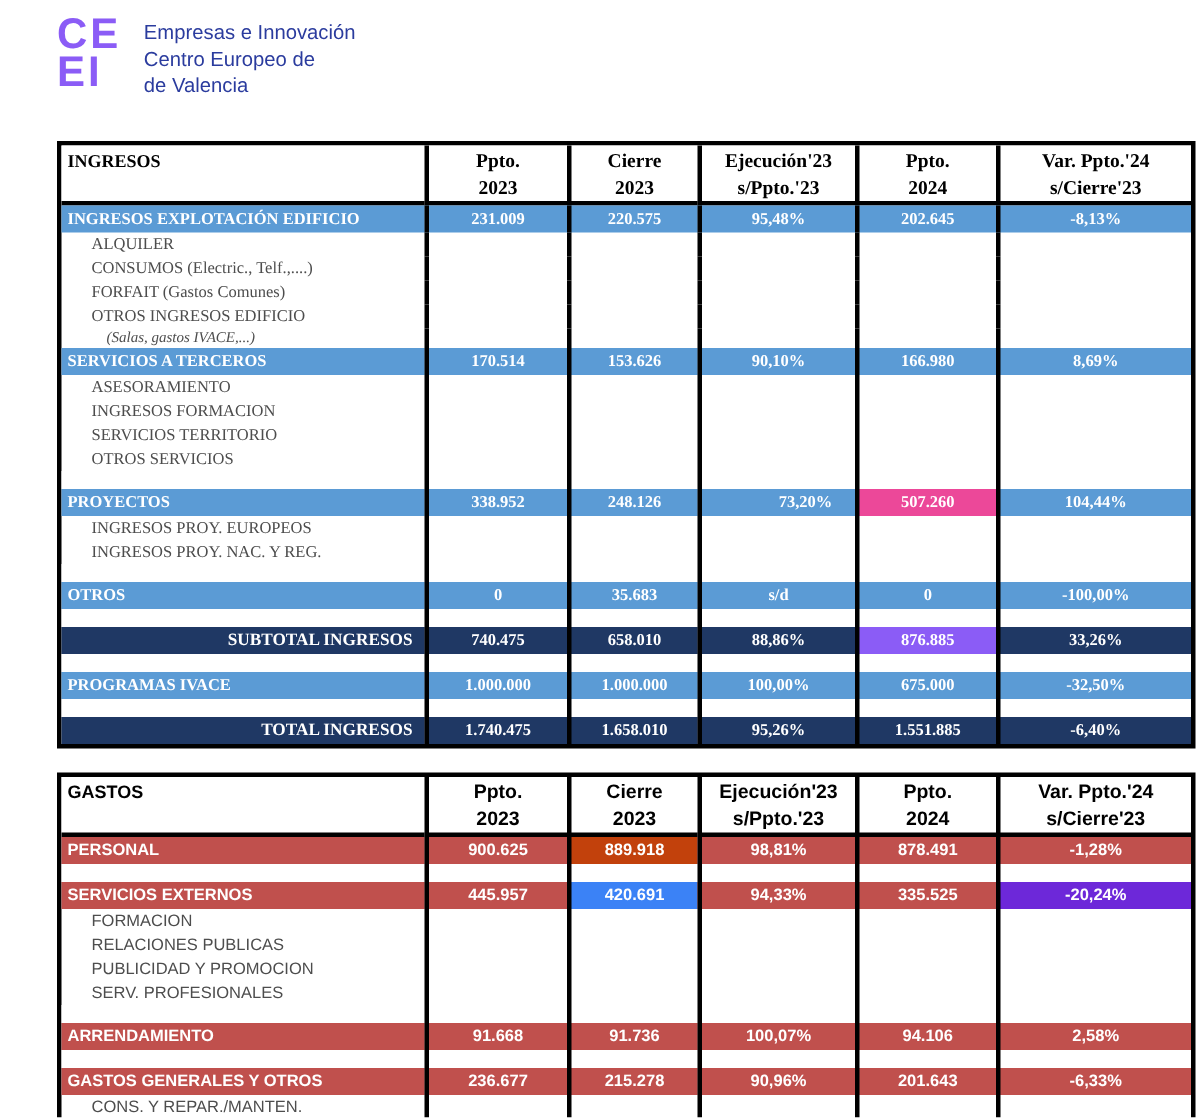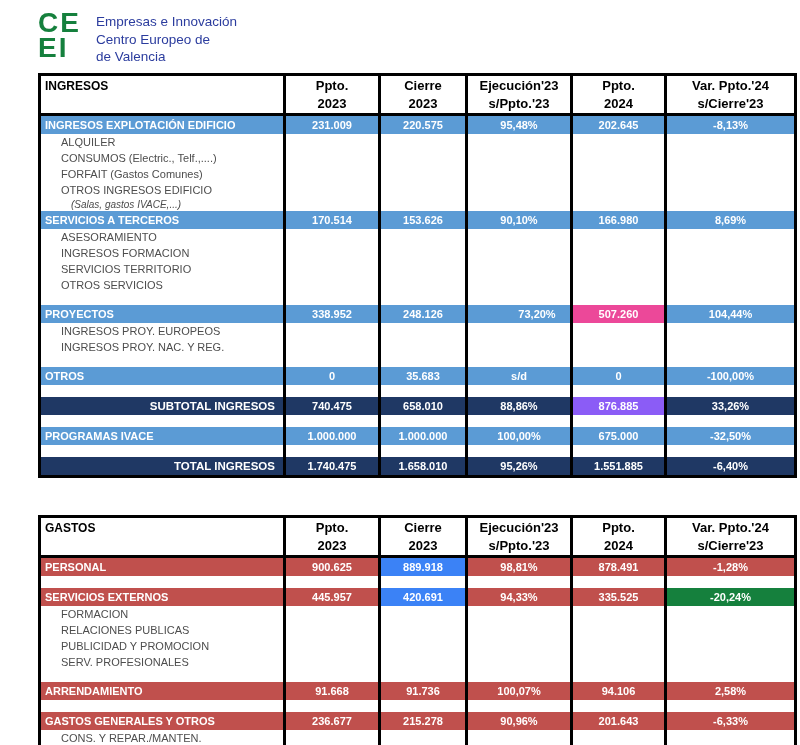--- a/index.html
+++ b/index.html
@@ -13,21 +13,21 @@
   .logo-mark { font-weight:800; font-size:28px; line-height:25px; letter-spacing:2px;
                transform:scaleY(1.02); }
   .logo-text { font-size:13.5px; line-height:17.5px; padding-top:3px; }
 
   
   .budget-table {
     position:absolute; display:grid;
     grid-template-columns:242px 95px 87px 105px 94px 130px;
     border:3px solid #000; background:#fff;
   }
-  #ingresos-table { left:38px; top:73px; }
+  #ingresos-table { left:38px; top:94px;font-family:Liberation Serif, serif; }
   #gastos-table   { left:38px; top:515px; }
 
   .cell { box-sizing:border-box; display:flex; align-items:center; overflow:hidden;
           white-space:nowrap; }
   .vline { border-left:3px solid #000; }
 
   .hdr { height:40px; border-bottom:3px solid #000; background:#fff; }
   .title-cell { align-items:flex-start; padding:3px 0 0 4px; font-weight:bold;
                 font-size:12px; color:#000; }
   .colhead { flex-direction:column; justify-content:center; text-align:center;
@@ -46,21 +46,21 @@
   .subtotal, .total { height:18px; color:#fff; }
   .subtotal.lab, .total.lab { justify-content:flex-end; font-weight:bold;
                               font-size:11.5px; padding-right:8px; }
 </style>
 </head>
 <body>
 
 <div id="page">
 
   <div class="logo">
-    <div class="logo-mark" style="color: #15803d;">
+    <div class="logo-mark" style="color: #8b5cf6;">
       <div>CE</div>
       <div>EI</div>
     </div>
     <div class="logo-text" style="color: rgb(43, 60, 158);">
       <div>Empresas e Innovación</div>
       <div>Centro Europeo de</div>
       <div>de Valencia</div>
     </div>
   </div>
 
@@ -243,36 +243,36 @@
       <div class="cell hdr colhead vline">
         <span>Ppto.</span>
         <span>2024</span>
       </div>
       <div class="cell hdr colhead vline">
         <span>Var. Ppto.'24</span>
         <span>s/Cierre'23</span>
       </div>
       <div class="cell section lab" style="background: rgb(192, 80, 77);">PERSONAL</div>
       <div class="cell section val vline" style="background: rgb(192, 80, 77);">900.625</div>
-      <div class="cell section val vline" style="background: #3b82f6;">889.918</div>
+      <div class="cell section val vline" style="background: #c2410c;">889.918</div>
       <div class="cell section val vline" style="background: rgb(192, 80, 77);">98,81%</div>
       <div class="cell section val vline" style="background: rgb(192, 80, 77);">878.491</div>
       <div class="cell section val vline" style="background: rgb(192, 80, 77);">-1,28%</div>
       <div class="cell blank lab"></div>
       <div class="cell blank val vline"></div>
       <div class="cell blank val vline"></div>
       <div class="cell blank val vline"></div>
       <div class="cell blank val vline"></div>
       <div class="cell blank val vline"></div>
       <div class="cell section lab" style="background: rgb(192, 80, 77);">SERVICIOS EXTERNOS</div>
       <div class="cell section val vline" style="background: rgb(192, 80, 77);">445.957</div>
       <div class="cell section val vline" style="background: #3b82f6;">420.691</div>
       <div class="cell section val vline" style="background: rgb(192, 80, 77);">94,33%</div>
       <div class="cell section val vline" style="background: rgb(192, 80, 77);">335.525</div>
-      <div class="cell section val vline" style="background: #15803d;">-20,24%</div>
+      <div class="cell section val vline" style="background: #6d28d9;">-20,24%</div>
       <div class="cell sub lab">FORMACION</div>
       <div class="cell sub val vline"></div>
       <div class="cell sub val vline"></div>
       <div class="cell sub val vline"></div>
       <div class="cell sub val vline"></div>
       <div class="cell sub val vline"></div>
       <div class="cell sub lab">RELACIONES PUBLICAS</div>
       <div class="cell sub val vline"></div>
       <div class="cell sub val vline"></div>
       <div class="cell sub val vline"></div>

